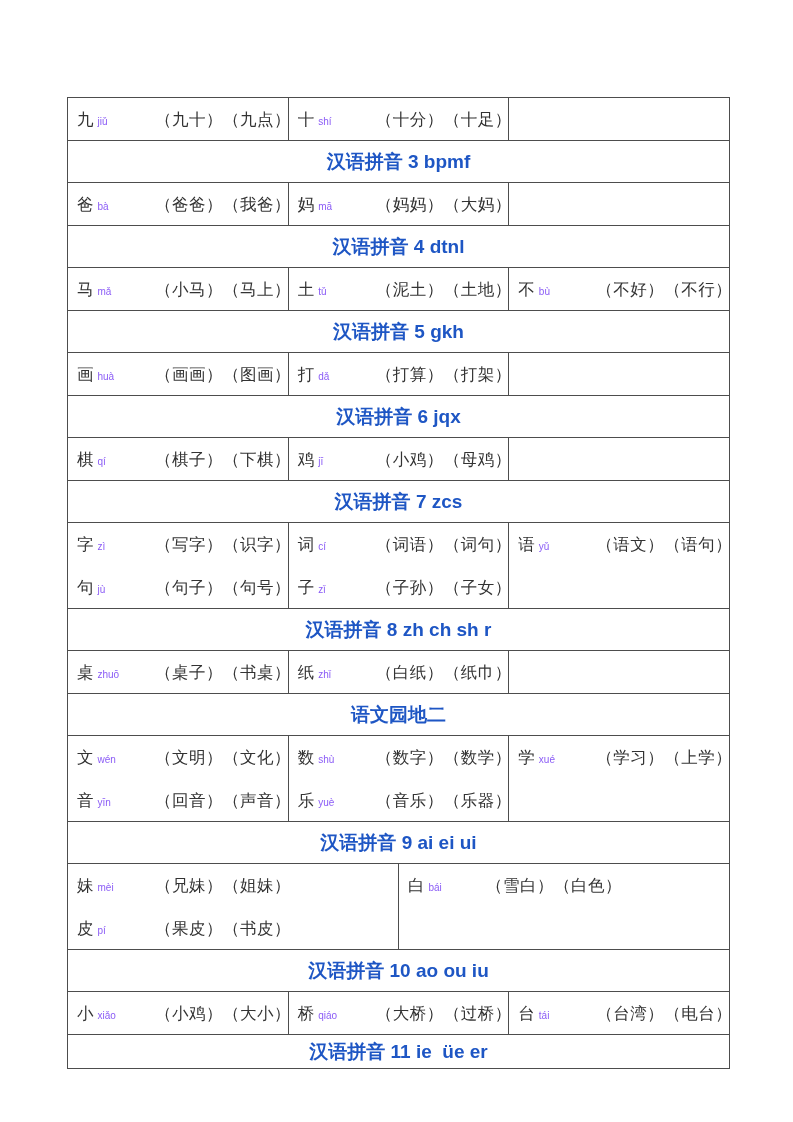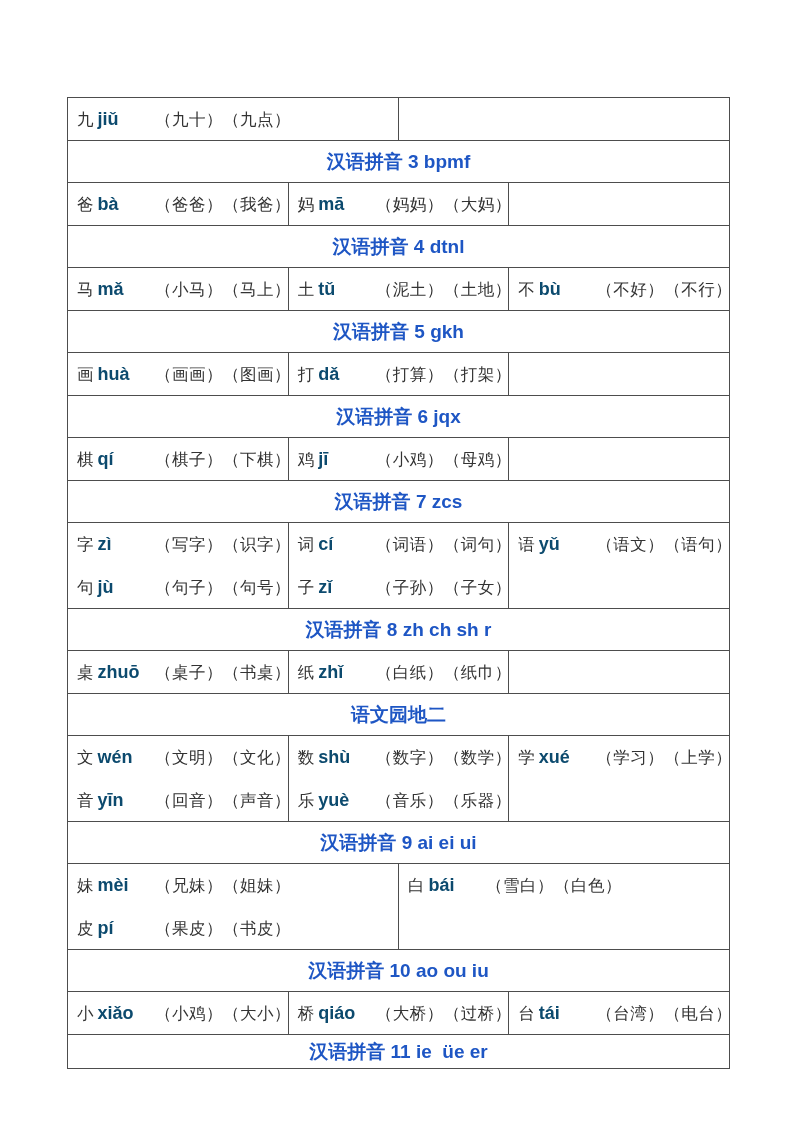--- a/index.html
+++ b/index.html
@@ -57,23 +57,23 @@
     display: inline-block;
     min-width: 78px;
   }
   .hanzi {
     font-family: "Liberation Serif", serif;
     font-size: 16.5px;
     color: #333333;
   }
   .pinyin {
     font-family: "Liberation Sans", sans-serif;
-    font-size: 18px;
-    font-weight: bold;
-    color: #0c4a6e;
+    font-size: 10px;
+    font-weight: normal;
+    color: #8b5cf6;
   }
   .words {
     font-family: "Liberation Serif", serif;
     font-size: 16.5px;
     color: #333333;
     letter-spacing: 0.5px;
     text-align: right;
   }
   .header-label {
     font-family: "Liberation Sans", sans-serif;
@@ -88,20 +88,26 @@
 
 <div>
   <div class="worksheet-table">
       <div class="row entry-row">
         <div class="cell">
           <div class="entry-line">
             <span class="head"><span class="hanzi">九</span> <span class="pinyin">jiǔ</span></span>
             <span class="words"><span>（九十）</span><span>（九点）</span></span>
           </div>
         </div>
+        <div class="cell">
+          <div class="entry-line">
+            <span class="head"><span class="hanzi">十</span> <span class="pinyin">shí</span></span>
+            <span class="words"><span>（十分）</span><span>（十足）</span></span>
+          </div>
+        </div>
         <div class="cell"></div>
       </div>
       <div class="row header-row">
         <span class="header-label">汉语拼音 3 bpmf</span>
       </div>
       <div class="row entry-row">
         <div class="cell">
           <div class="entry-line">
             <span class="head"><span class="hanzi">爸</span> <span class="pinyin">bà</span></span>
             <span class="words"><span>（爸爸）</span><span>（我爸）</span></span>

